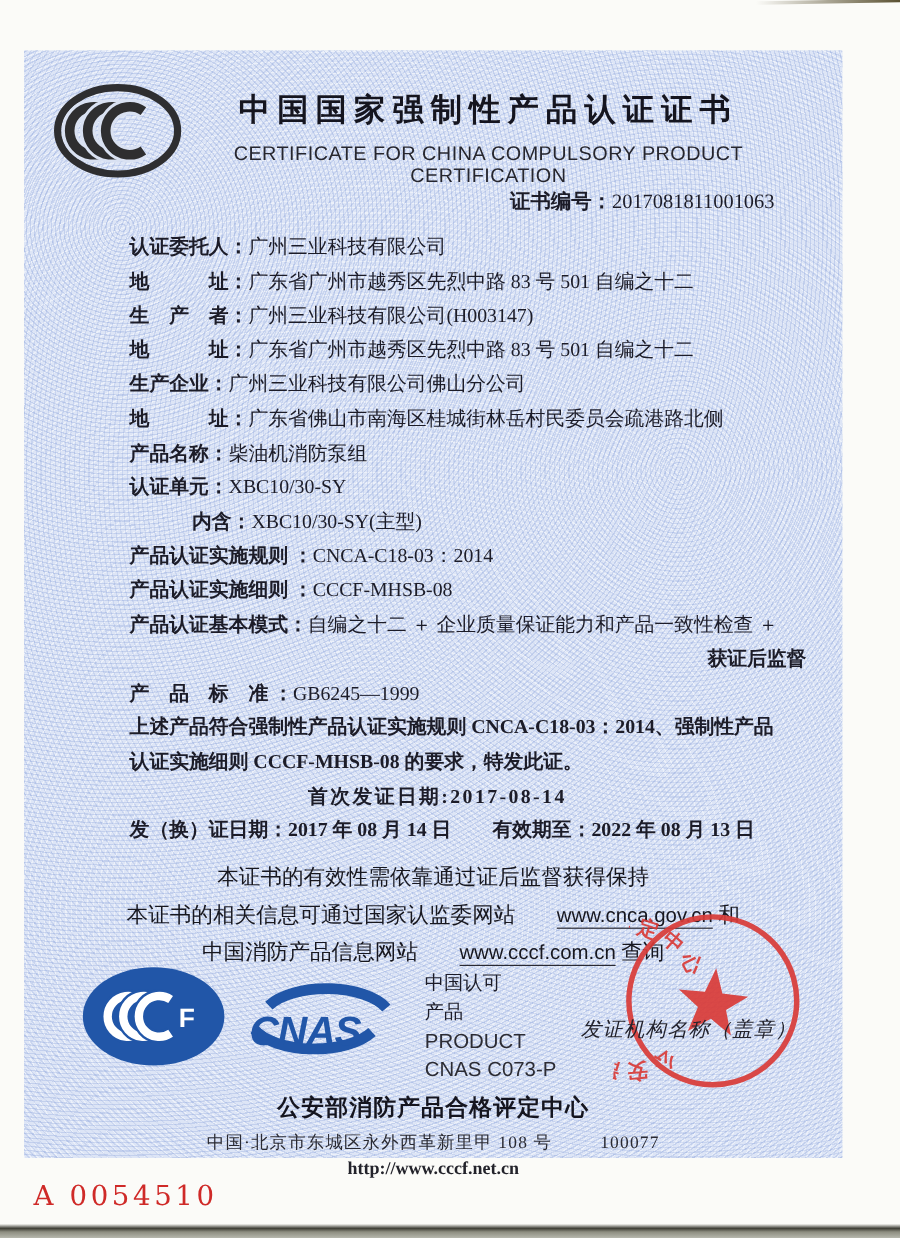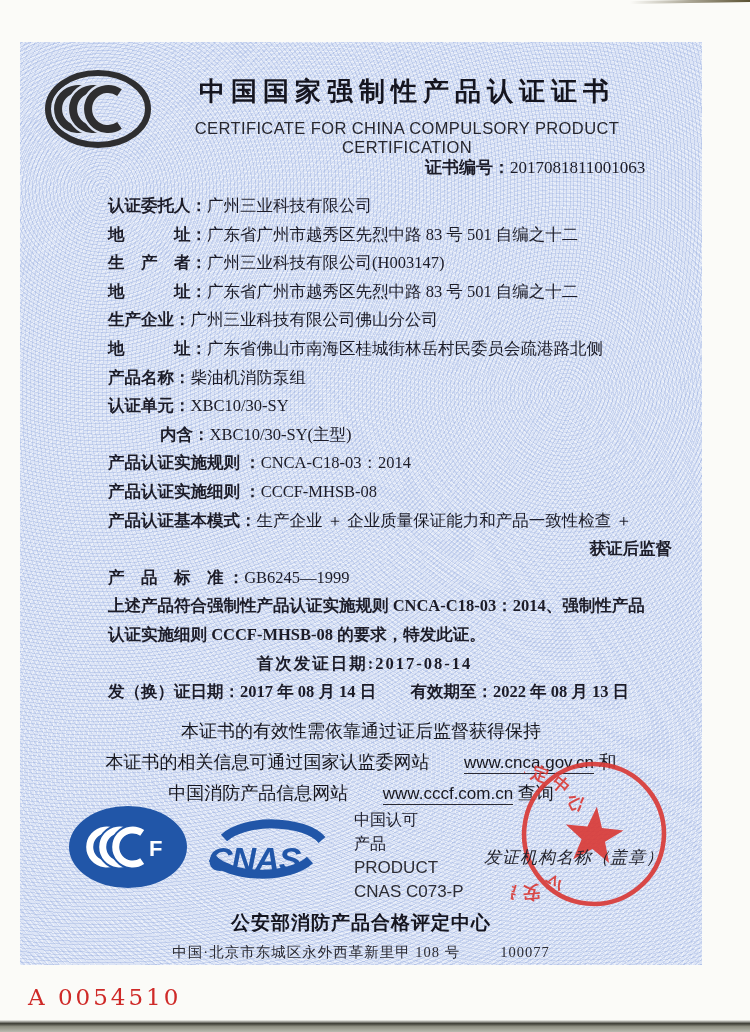--- a/index.html
+++ b/index.html
@@ -106,21 +106,21 @@
       <div class="frow"><span class="flabel">地　　　址：</span><span>广东省广州市越秀区先烈中路 83 号 501 自编之十二</span></div>
       <div class="frow"><span class="flabel">生　产　者：</span><span>广州三业科技有限公司(H003147)</span></div>
       <div class="frow"><span class="flabel">地　　　址：</span><span>广东省广州市越秀区先烈中路 83 号 501 自编之十二</span></div>
       <div class="frow"><span class="flabel">生产企业：</span><span>广州三业科技有限公司佛山分公司</span></div>
       <div class="frow"><span class="flabel">地　　　址：</span><span>广东省佛山市南海区桂城街林岳村民委员会疏港路北侧</span></div>
       <div class="frow"><span class="flabel">产品名称：</span><span>柴油机消防泵组</span></div>
       <div class="frow"><span class="flabel">认证单元：</span><span>XBC10/30-SY</span></div>
       <div class="frow indent"><span class="flabel">内含：</span><span>XBC10/30-SY(主型)</span></div>
       <div class="frow"><span class="flabel">产品认证实施规则 ：</span><span>CNCA-C18-03：2014</span></div>
       <div class="frow"><span class="flabel">产品认证实施细则 ：</span><span>CCCF-MHSB-08</span></div>
-      <div class="frow"><span class="flabel">产品认证基本模式：</span><span>生产企业 ＋ 企业质量保证能力和产品一致性检查 ＋</span></div>
+      <div class="frow"><span class="flabel">产品认证基本模式：</span><span>自编之十二 ＋ 企业质量保证能力和产品一致性检查 ＋</span></div>
       <div class="frow cont"><span>获证后监督</span></div>
       <div class="frow"><span class="flabel">产　品　标　准 ：</span><span>GB6245—1999</span></div>
 
       <div class="statement">
         <div class="frow">上述产品符合强制性产品认证实施规则 CNCA-C18-03：2014、强制性产品</div>
         <div class="frow">认证实施细则 CCCF-MHSB-08 的要求，特发此证。</div>
       </div>
 
       <div class="frow center-row">首次发证日期:2017-08-14</div>
       <div class="frow dates">
@@ -174,18 +174,19 @@
         <textPath href="#sealTextPath" startOffset="0">公安部消防产品合格评定中心</textPath>
       </text>
       <path d="M75 48 L82.2 68.2 L103.6 68.6 L86.6 81.4 L92.8 101.9 L75 89.8 L57.2 101.9 L63.4 81.4 L46.4 68.6 L67.8 68.2 Z" fill="#d93b38"></path>
     </svg>
 
     <div class="footer">
       <div class="org">公安部消防产品合格评定中心</div>
       <div class="addr">
         <span>中国·北京市东城区永外西革新里甲 108 号</span><span class="pc">100077</span>
       </div>
+      <div class="site">http://www.cccf.net.cn</div>
     </div>
   </div>
 
   <div class="serial">A 0054510</div>
   <div class="scan-bottom"></div>
 </div>
 
 </body></html>

